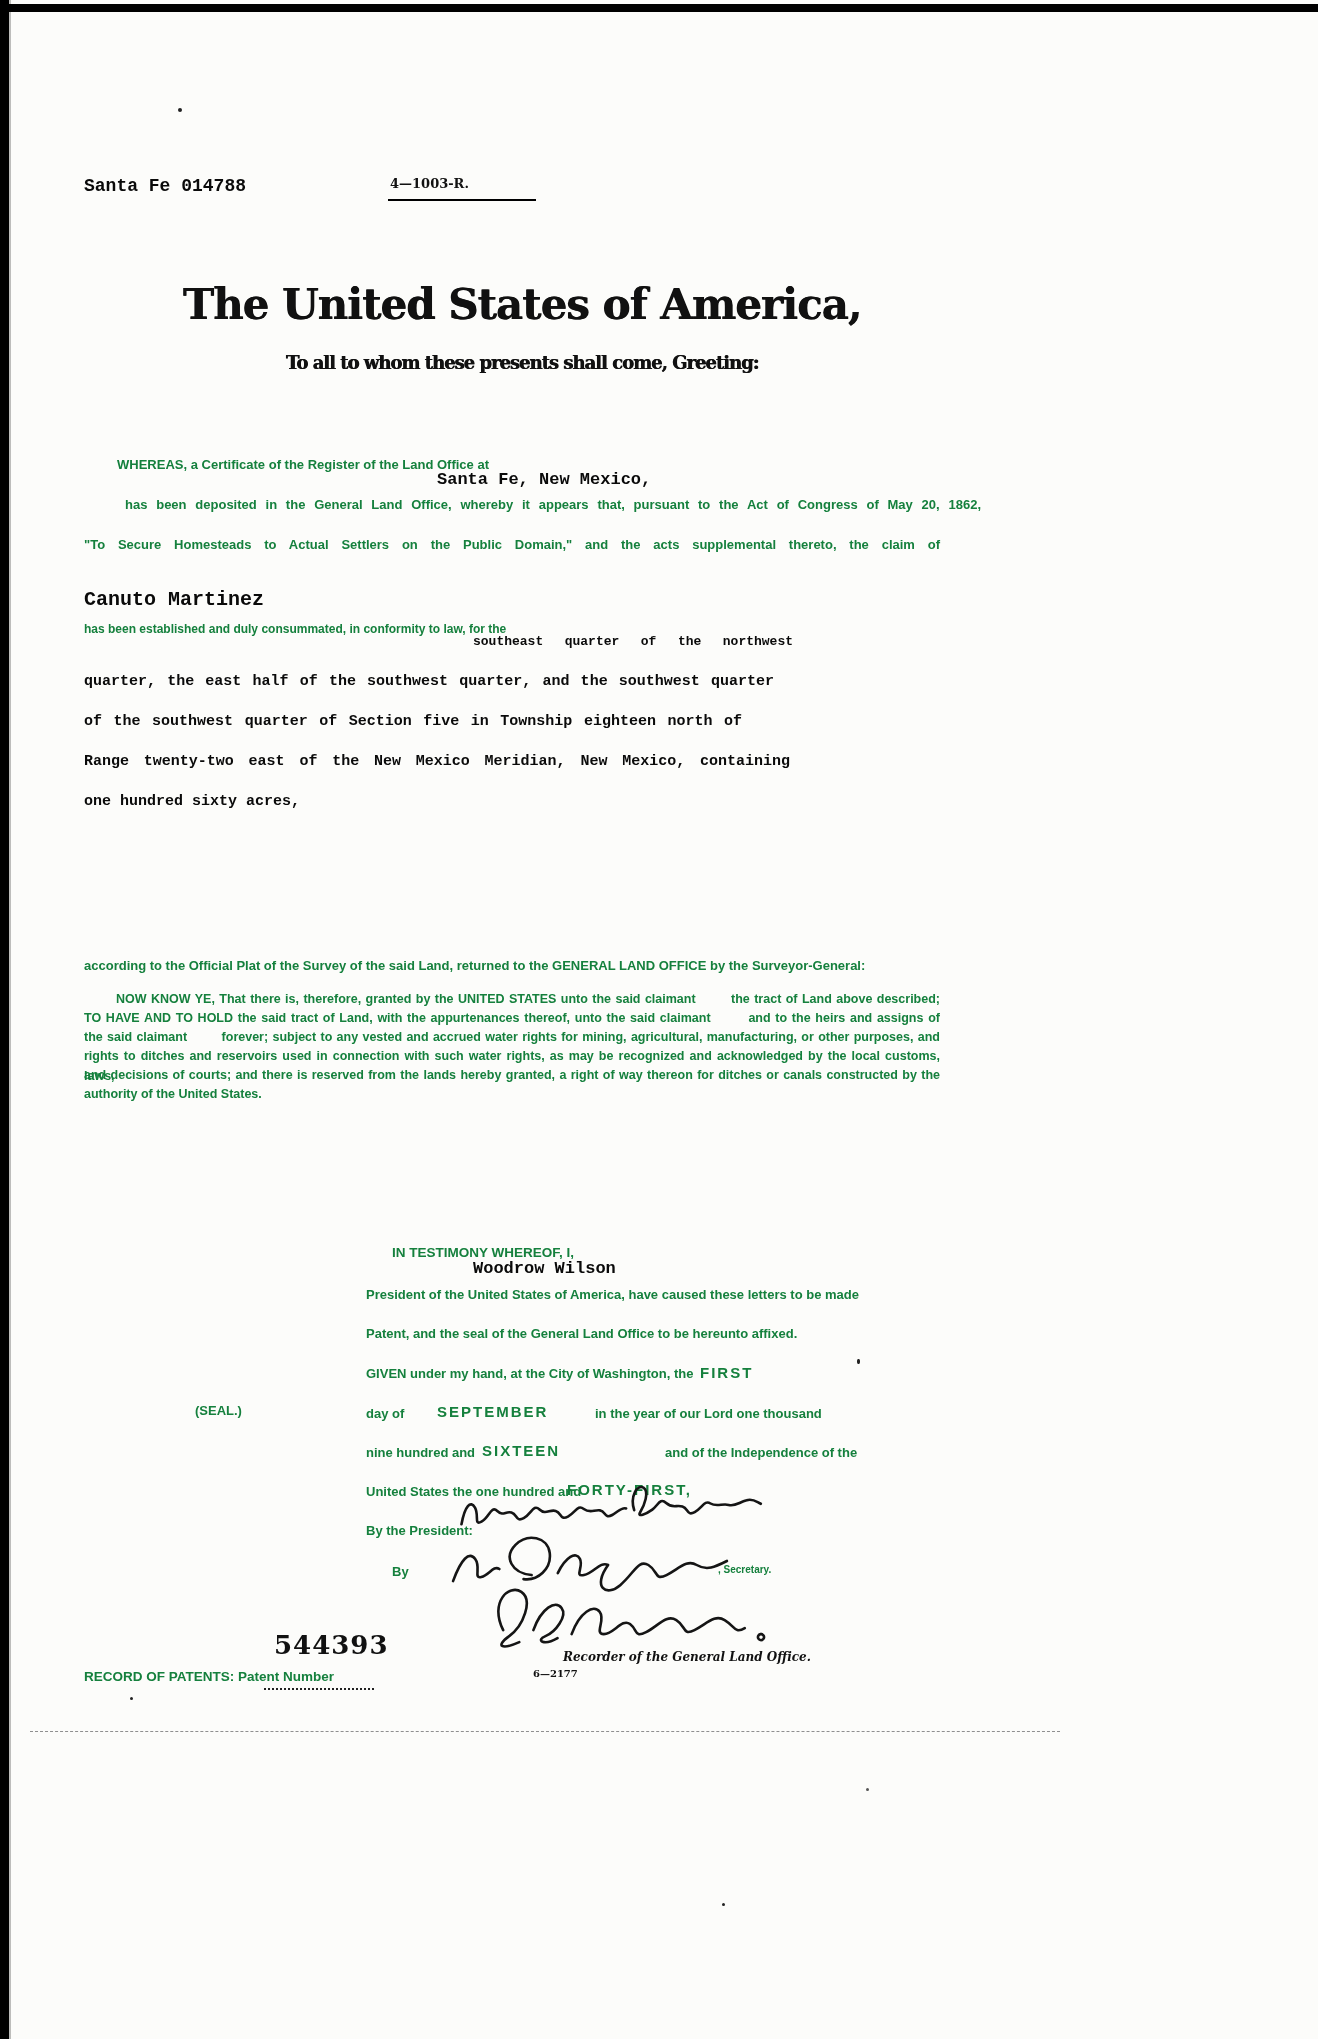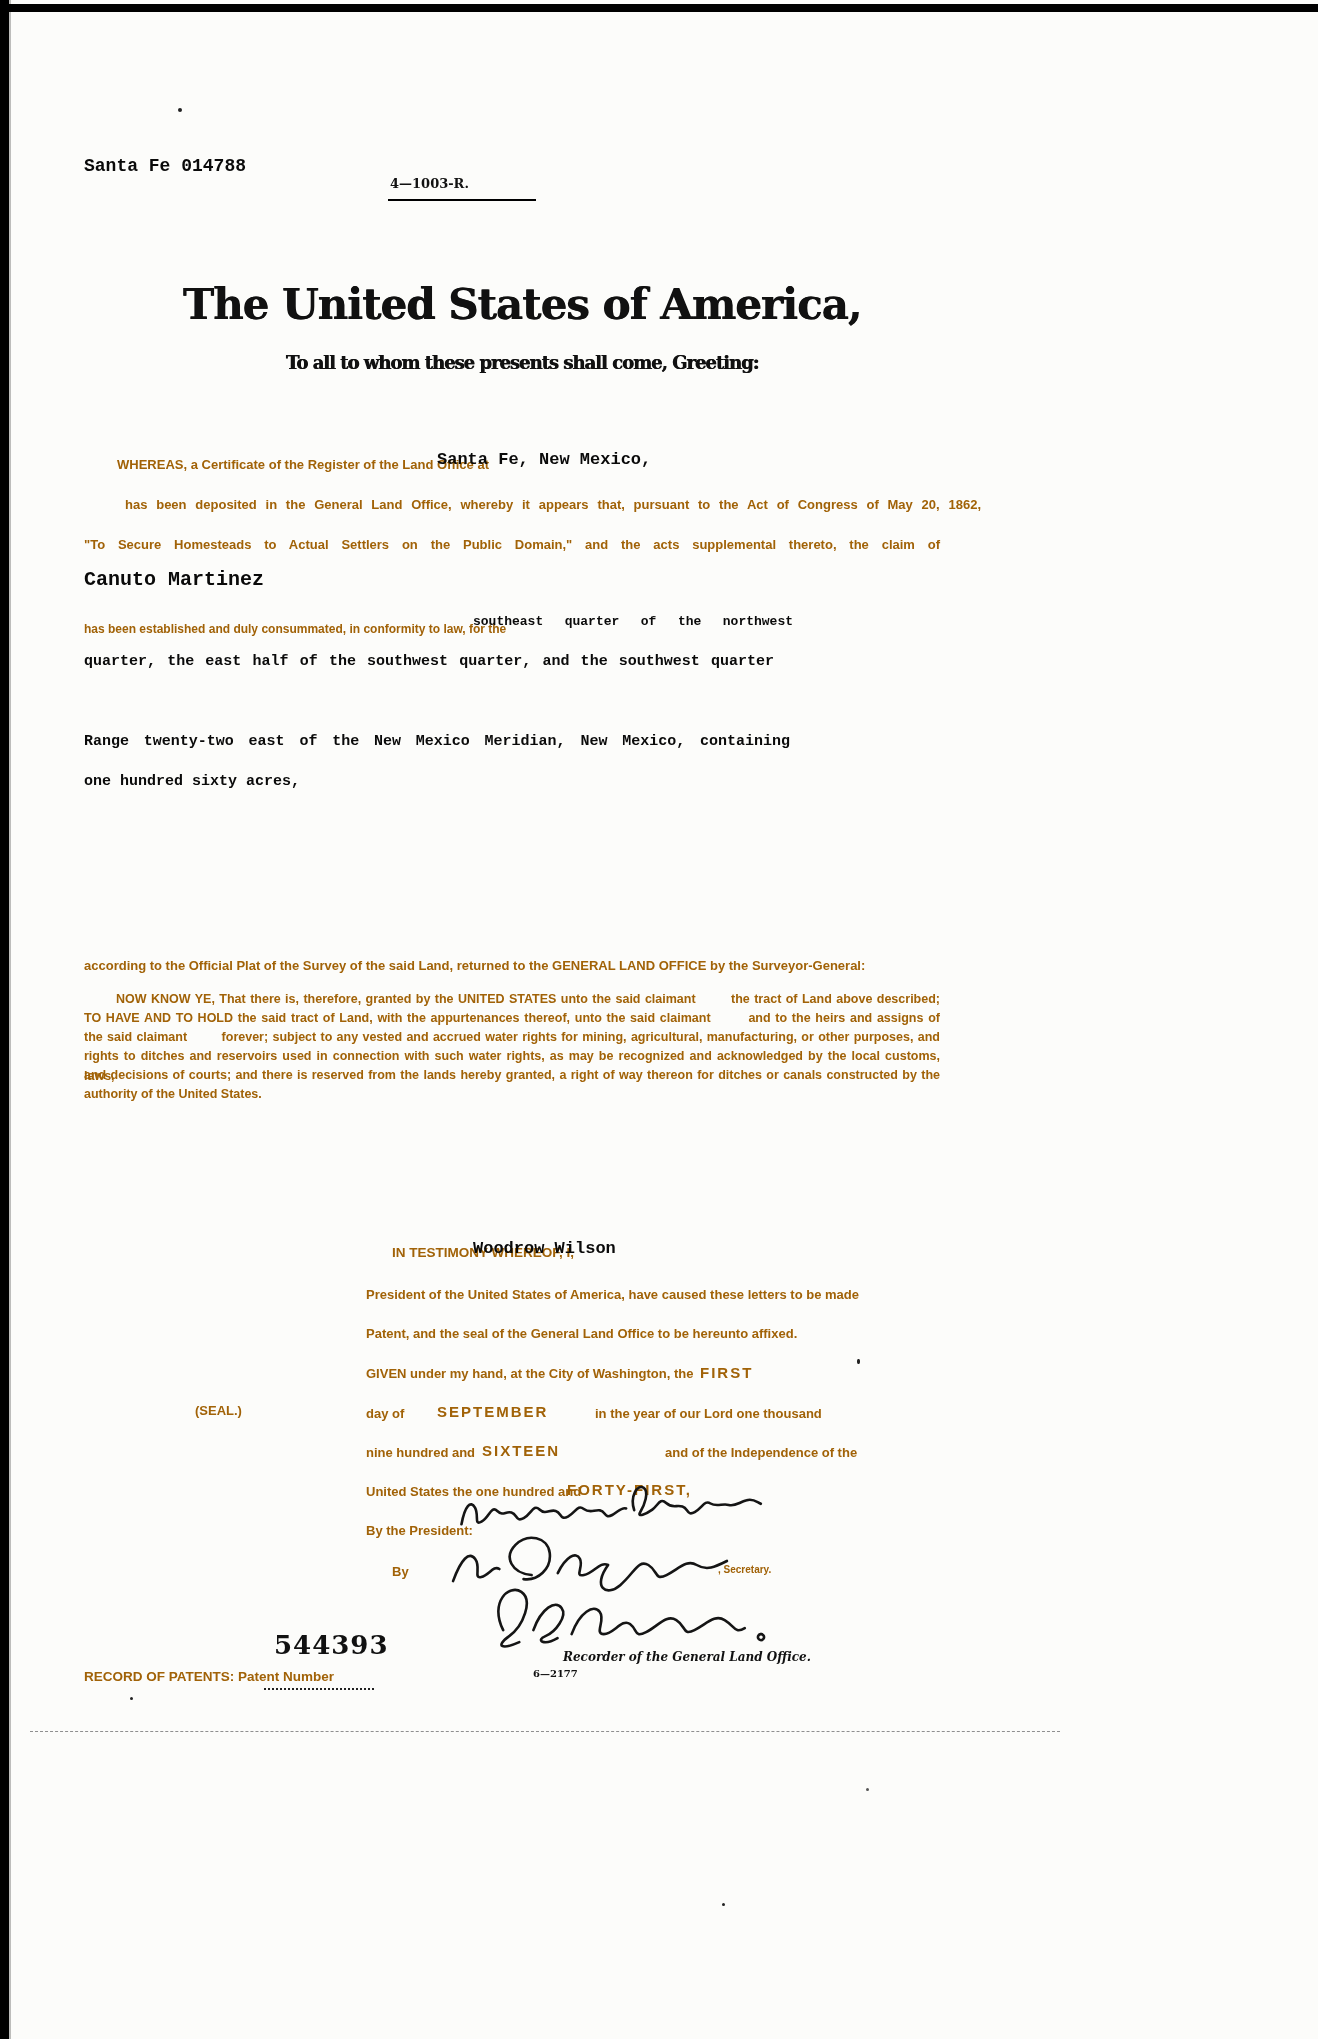--- a/index.html
+++ b/index.html
@@ -1,20 +1,20 @@
 <!DOCTYPE html>
 <html><head>
 <meta charset="utf-8">
 <style>
   html,body{margin:0;padding:0;background:#e8e8e4;}
   .page{position:relative;width:1318px;height:2039px;background:#fcfcfa;overflow:hidden;
         font-family:"Liberation Sans",sans-serif;color:#111;}
   .abs{position:absolute;}
-  .print{font-family:"Liberation Sans",sans-serif;font-weight:700;color:#a16207;}
-  .type{font-family:"Liberation Mono","DejaVu Sans Mono",monospace;font-weight:700;color:#0a0a0a;white-space:nowrap;}
+  .print{font-family:"Liberation Sans",sans-serif;font-weight:700;color:#15803d;}
+  .type{font-family:"Liberation Mono","DejaVu Sans Mono",monospace;font-weight:700;color:#0a0a0a;white-space:nowrap;margin-top:20px;}
   .serif{font-family:"DejaVu Serif","Liberation Serif",serif;}
   .just{text-align:justify;text-align-last:justify;white-space:normal;}
   .gothic{letter-spacing:2px;}
   .blackletter{font-family:"DejaVu Serif",serif;font-weight:700;letter-spacing:-1px;
                text-shadow:0.6px 0 currentColor;}
   .sig path{fill:none;stroke:#151515;stroke-width:2.6;stroke-linecap:round;stroke-linejoin:round;}
   .border-top{left:0;top:4px;width:1318px;height:8px;background:#000;}
   .border-left{left:0;top:0;width:9px;height:2039px;background:#000;box-shadow:2px 0 0 rgba(0,0,0,.25);}
   .rule{background:#000;}
   .dotted{border-bottom:2px dotted #222;}
@@ -41,20 +41,21 @@
   <div class="abs type" style="left:437px;top:450px;font-size:17px;">Santa Fe, New Mexico,</div>
 
   <div class="abs print just" style="left:84px;top:497px;width:856px;font-size:13px;padding-left:41px;">has been deposited in the General Land Office, whereby it appears that, pursuant to the Act of Congress of May 20, 1862,</div>
   <div class="abs print just" style="left:84px;top:537px;width:856px;font-size:13px;">"To Secure Homesteads to Actual Settlers on the Public Domain," and the acts supplemental thereto, the claim of</div>
 
   <div class="abs type" style="left:84px;top:568px;font-size:20px;">Canuto Martinez</div>
 
   <div class="abs print" style="left:84px;top:622px;font-size:12px;">has been established and duly consummated, in conformity to law, for the</div>
   <div class="abs type just" style="left:473px;top:614px;width:320px;font-size:13px;">southeast quarter of the northwest</div>
   <div class="abs type just" style="left:84px;top:653px;width:690px;font-size:15px;">quarter, the east half of the southwest quarter, and the southwest quarter</div>
+  <div class="abs type just" style="left:84px;top:693px;width:658px;font-size:15px;">of the southwest quarter of Section five in Township eighteen north of</div>
   <div class="abs type just" style="left:84px;top:733px;width:706px;font-size:15px;">Range twenty-two east of the New Mexico Meridian, New Mexico, containing</div>
   <div class="abs type" style="left:84px;top:773px;font-size:15px;">one hundred sixty acres,</div>
 
   <div class="abs print" style="left:84px;top:958px;font-size:13px;">according to the Official Plat of the Survey of the said Land, returned to the GENERAL LAND OFFICE by the Surveyor-General:</div>
 
   <div class="abs print just" style="left:84px;top:990px;width:856px;font-size:12.5px;line-height:19.5px;text-indent:32px;">NOW KNOW YE, That there is, therefore, granted by the UNITED STATES unto the said claimant&nbsp;&nbsp;&nbsp;&nbsp;&nbsp;&nbsp;&nbsp;&nbsp;the tract of Land above described;</div>
   <div class="abs print just" style="left:84px;top:1009px;width:856px;font-size:12.5px;line-height:19.5px;">TO HAVE AND TO HOLD the said tract of Land, with the appurtenances thereof, unto the said claimant&nbsp;&nbsp;&nbsp;&nbsp;&nbsp;&nbsp;&nbsp;&nbsp;and to the heirs and assigns of</div>
   <div class="abs print just" style="left:84px;top:1028px;width:856px;font-size:12.5px;line-height:19.5px;">the said claimant&nbsp;&nbsp;&nbsp;&nbsp;&nbsp;&nbsp;&nbsp;&nbsp;forever; subject to any vested and accrued water rights for mining, agricultural, manufacturing, or other purposes, and</div>
   <div class="abs print just" style="left:84px;top:1047px;width:856px;font-size:12.5px;line-height:19.5px;">rights to ditches and reservoirs used in connection with such water rights, as may be recognized and acknowledged by the local customs, laws,</div>
   <div class="abs print" style="left:84px;top:1085px;width:856px;font-size:12.5px;line-height:19.5px;">authority of the United States.</div>

